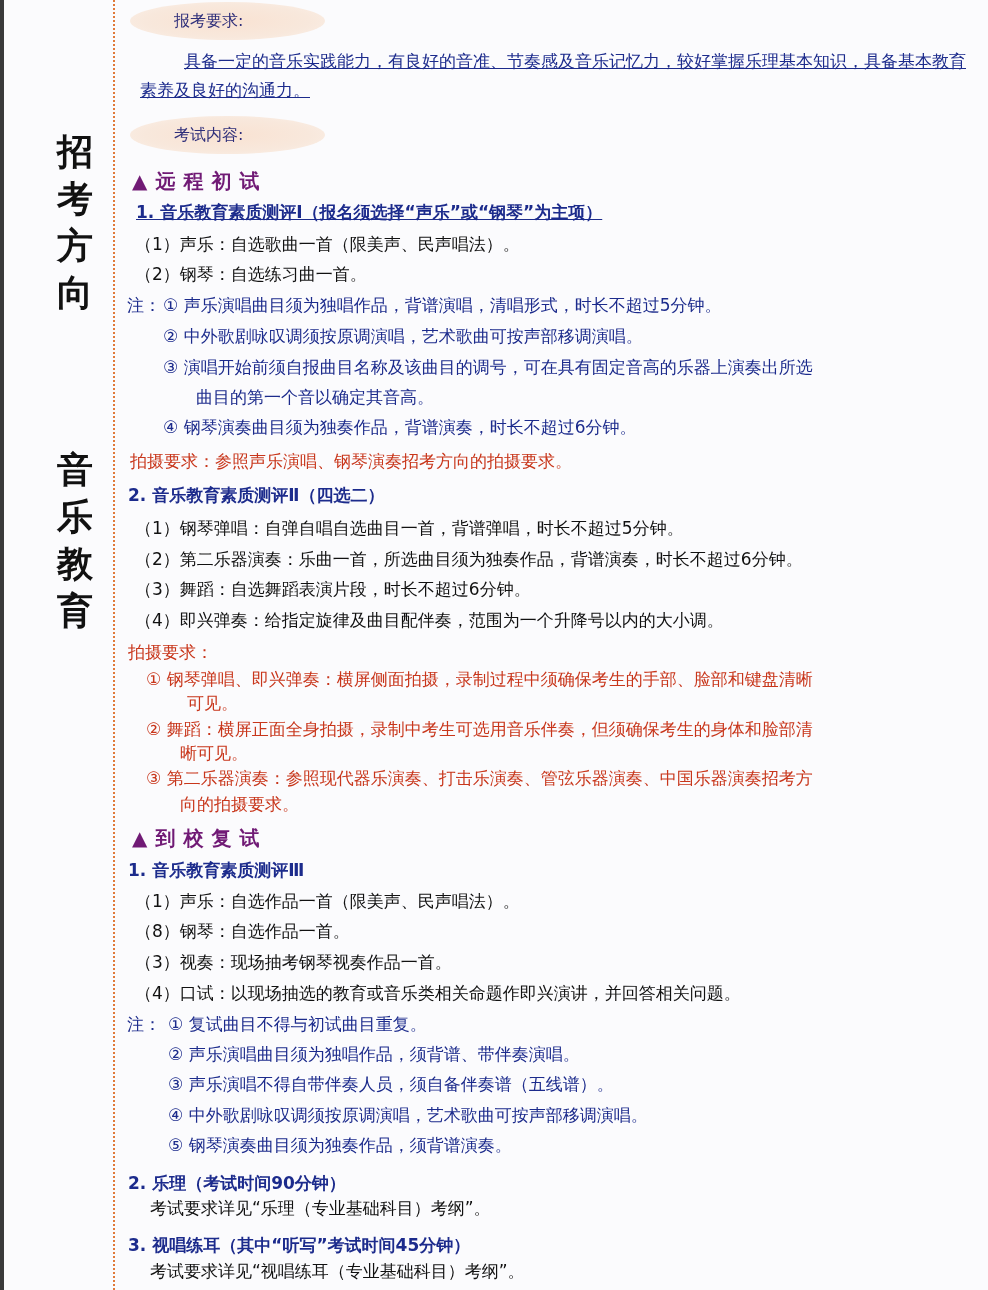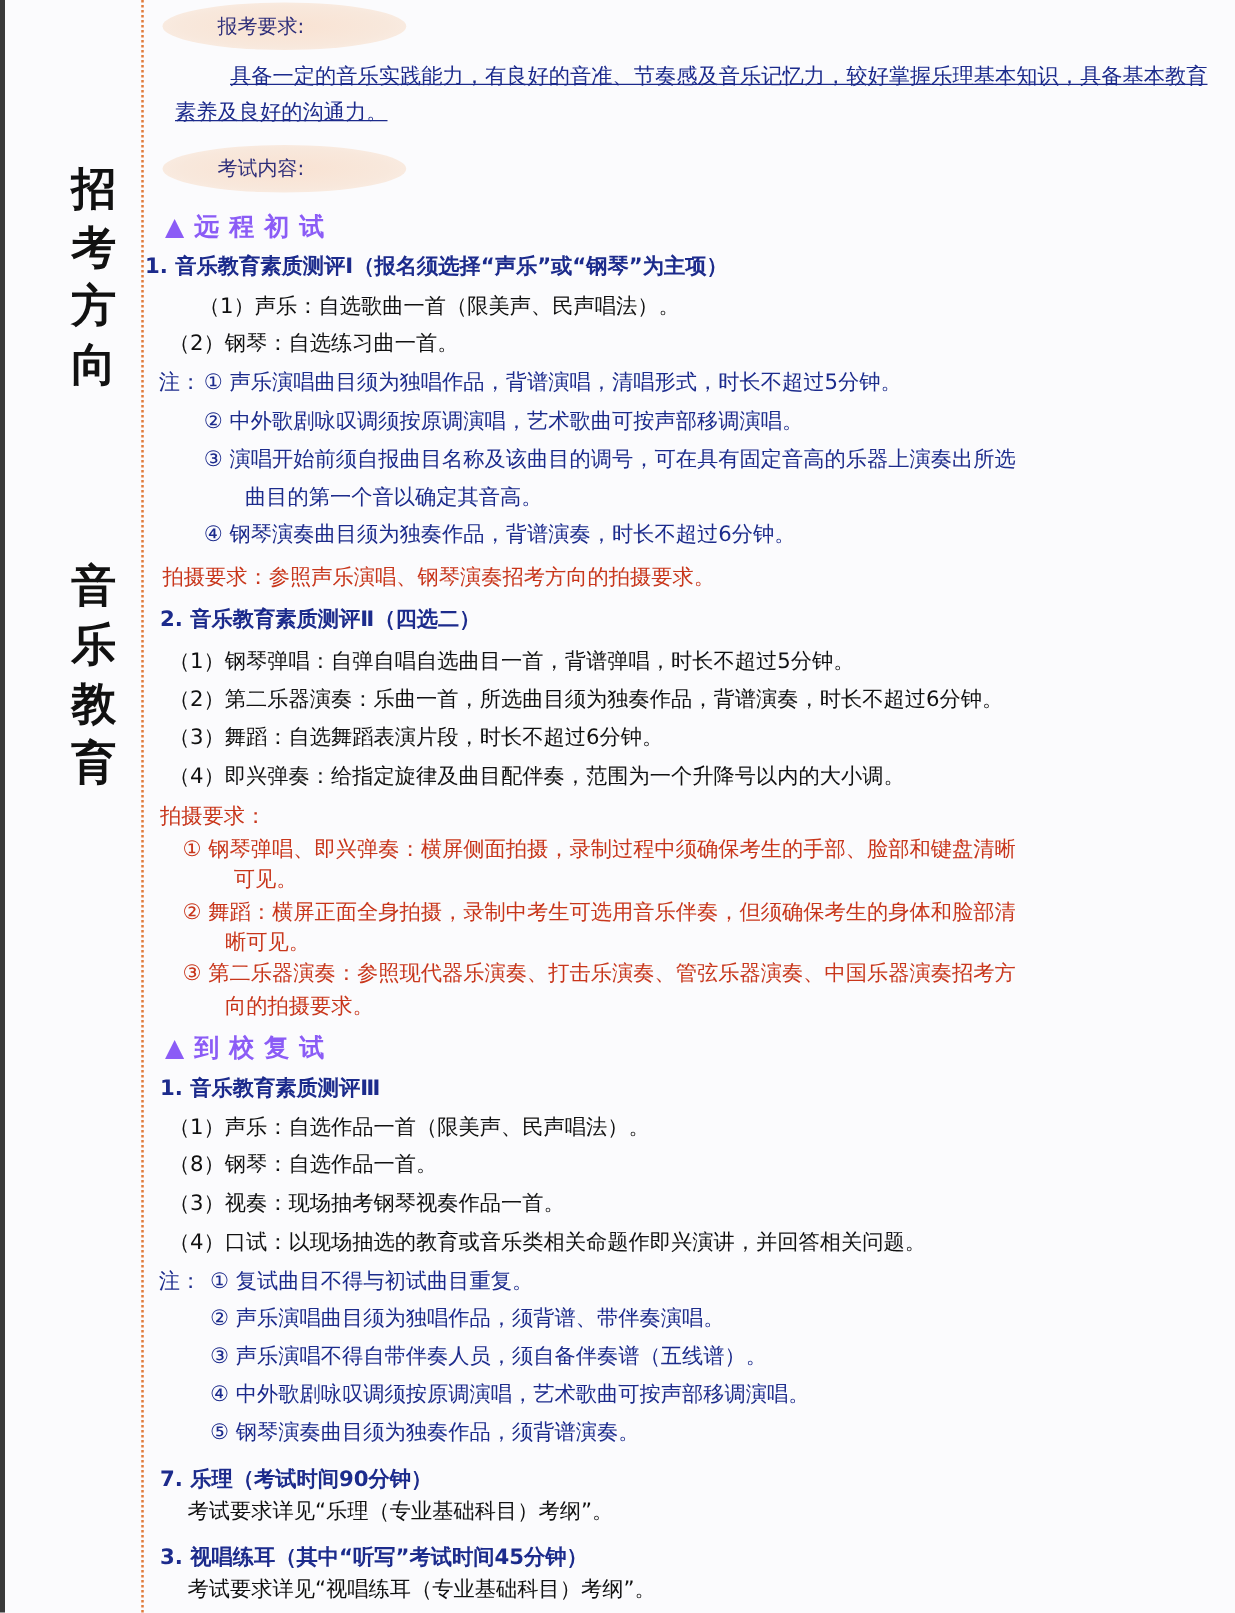--- a/index.html
+++ b/index.html
@@ -11,21 +11,21 @@
     .side-title span { display:block; }
     .divider { position:absolute; left:113px; top:0; height:1290px; border-left:2px dotted #e07a3a; }
     .pill { position:absolute; left:130px; width:195px; height:38px; border-radius:50%;
             background:radial-gradient(ellipse at center, #f9e2d2 0%, #f8e8dc 60%, #fbf1ea 100%);
             color:#2e2e7a; font-size:16px; line-height:38px; padding-left:44px; box-sizing:border-box; }
     .blue { color:#1c2b8c; }
     .black { color:#111; }
     .red { color:#c8361b; }
     .line { position:absolute; font-size:17px; white-space:nowrap; }
     .para { position:absolute; left:140px; width:830px; font-size:17px; line-height:29px; color:#1c2b8c; text-indent:44px;text-decoration:underline; }
-    .h1 { font-size:20px; letter-spacing:8px; color:#8b5cf6; font-weight:bold; }
+    .h1 { font-size:20px; letter-spacing:8px; color:#701a75; font-weight:bold; }
     .h2 { font-size:17px; color:#1c2b8c; font-weight:bold; }
   </style>
 </head>
 <body>
 
 <div class="leftbar"></div>
 
 <div class="side-title" style="top:128px;">
   <span>招</span>
   <span>考</span>
@@ -40,22 +40,22 @@
 </div>
 
 <div class="divider"></div>
 
 <div class="pill" style="top:2px;">报考要求:</div>
 <div class="para" style="top:47px;">具备一定的音乐实践能力，有良好的音准、节奏感及音乐记忆力，较好掌握乐理基本知识，具备基本教育素养及良好的沟通力。</div>
 
 <div class="pill" style="top:116px;">考试内容:</div>
 
 <div class="line h1" style="left:132px;top:168px;">▲远程初试</div>
-<div class="line h2" style="left:116px;top:201px;">1. 音乐教育素质测评Ⅰ（报名须选择“声乐”或“钢琴”为主项）</div>
-<div class="line black" style="left:135px;top:233px;margin-left:24px;">（1）声乐：自选歌曲一首（限美声、民声唱法）。</div>
+<div class="line h2" style="left:136px;top:201px;text-decoration:underline;">1. 音乐教育素质测评Ⅰ（报名须选择“声乐”或“钢琴”为主项）</div>
+<div class="line black" style="left:135px;top:233px;">（1）声乐：自选歌曲一首（限美声、民声唱法）。</div>
 <div class="line black" style="left:135px;top:263px;">（2）钢琴：自选练习曲一首。</div>
 <div class="line blue" style="left:127px;top:294px;">注：</div>
 <div class="line blue" style="left:163px;top:294px;">① 声乐演唱曲目须为独唱作品，背谱演唱，清唱形式，时长不超过5分钟。</div>
 <div class="line blue" style="left:163px;top:325px;">② 中外歌剧咏叹调须按原调演唱，艺术歌曲可按声部移调演唱。</div>
 <div class="line blue" style="left:163px;top:356px;">③ 演唱开始前须自报曲目名称及该曲目的调号，可在具有固定音高的乐器上演奏出所选</div>
 <div class="line blue" style="left:196px;top:386px;">曲目的第一个音以确定其音高。</div>
 <div class="line blue" style="left:163px;top:416px;">④ 钢琴演奏曲目须为独奏作品，背谱演奏，时长不超过6分钟。</div>
 <div class="line red" style="left:130px;top:450px;">拍摄要求：参照声乐演唱、钢琴演奏招考方向的拍摄要求。</div>
 
 <div class="line h2" style="left:128px;top:484px;">2. 音乐教育素质测评Ⅱ（四选二）</div>
@@ -77,16 +77,16 @@
 <div class="line black" style="left:135px;top:920px;">（8）钢琴：自选作品一首。</div>
 <div class="line black" style="left:135px;top:951px;">（3）视奏：现场抽考钢琴视奏作品一首。</div>
 <div class="line black" style="left:135px;top:982px;">（4）口试：以现场抽选的教育或音乐类相关命题作即兴演讲，并回答相关问题。</div>
 <div class="line blue" style="left:127px;top:1013px;">注：</div>
 <div class="line blue" style="left:168px;top:1013px;">① 复试曲目不得与初试曲目重复。</div>
 <div class="line blue" style="left:168px;top:1043px;">② 声乐演唱曲目须为独唱作品，须背谱、带伴奏演唱。</div>
 <div class="line blue" style="left:168px;top:1073px;">③ 声乐演唱不得自带伴奏人员，须自备伴奏谱（五线谱）。</div>
 <div class="line blue" style="left:168px;top:1104px;">④ 中外歌剧咏叹调须按原调演唱，艺术歌曲可按声部移调演唱。</div>
 <div class="line blue" style="left:168px;top:1134px;">⑤ 钢琴演奏曲目须为独奏作品，须背谱演奏。</div>
 
-<div class="line h2" style="left:128px;top:1172px;">7. 乐理（考试时间90分钟）</div>
+<div class="line h2" style="left:128px;top:1172px;">2. 乐理（考试时间90分钟）</div>
 <div class="line black" style="left:150px;top:1197px;">考试要求详见“乐理（专业基础科目）考纲”。</div>
 <div class="line h2" style="left:128px;top:1234px;">3. 视唱练耳（其中“听写”考试时间45分钟）</div>
 <div class="line black" style="left:150px;top:1260px;">考试要求详见“视唱练耳（专业基础科目）考纲”。</div>
 
 </body></html>

